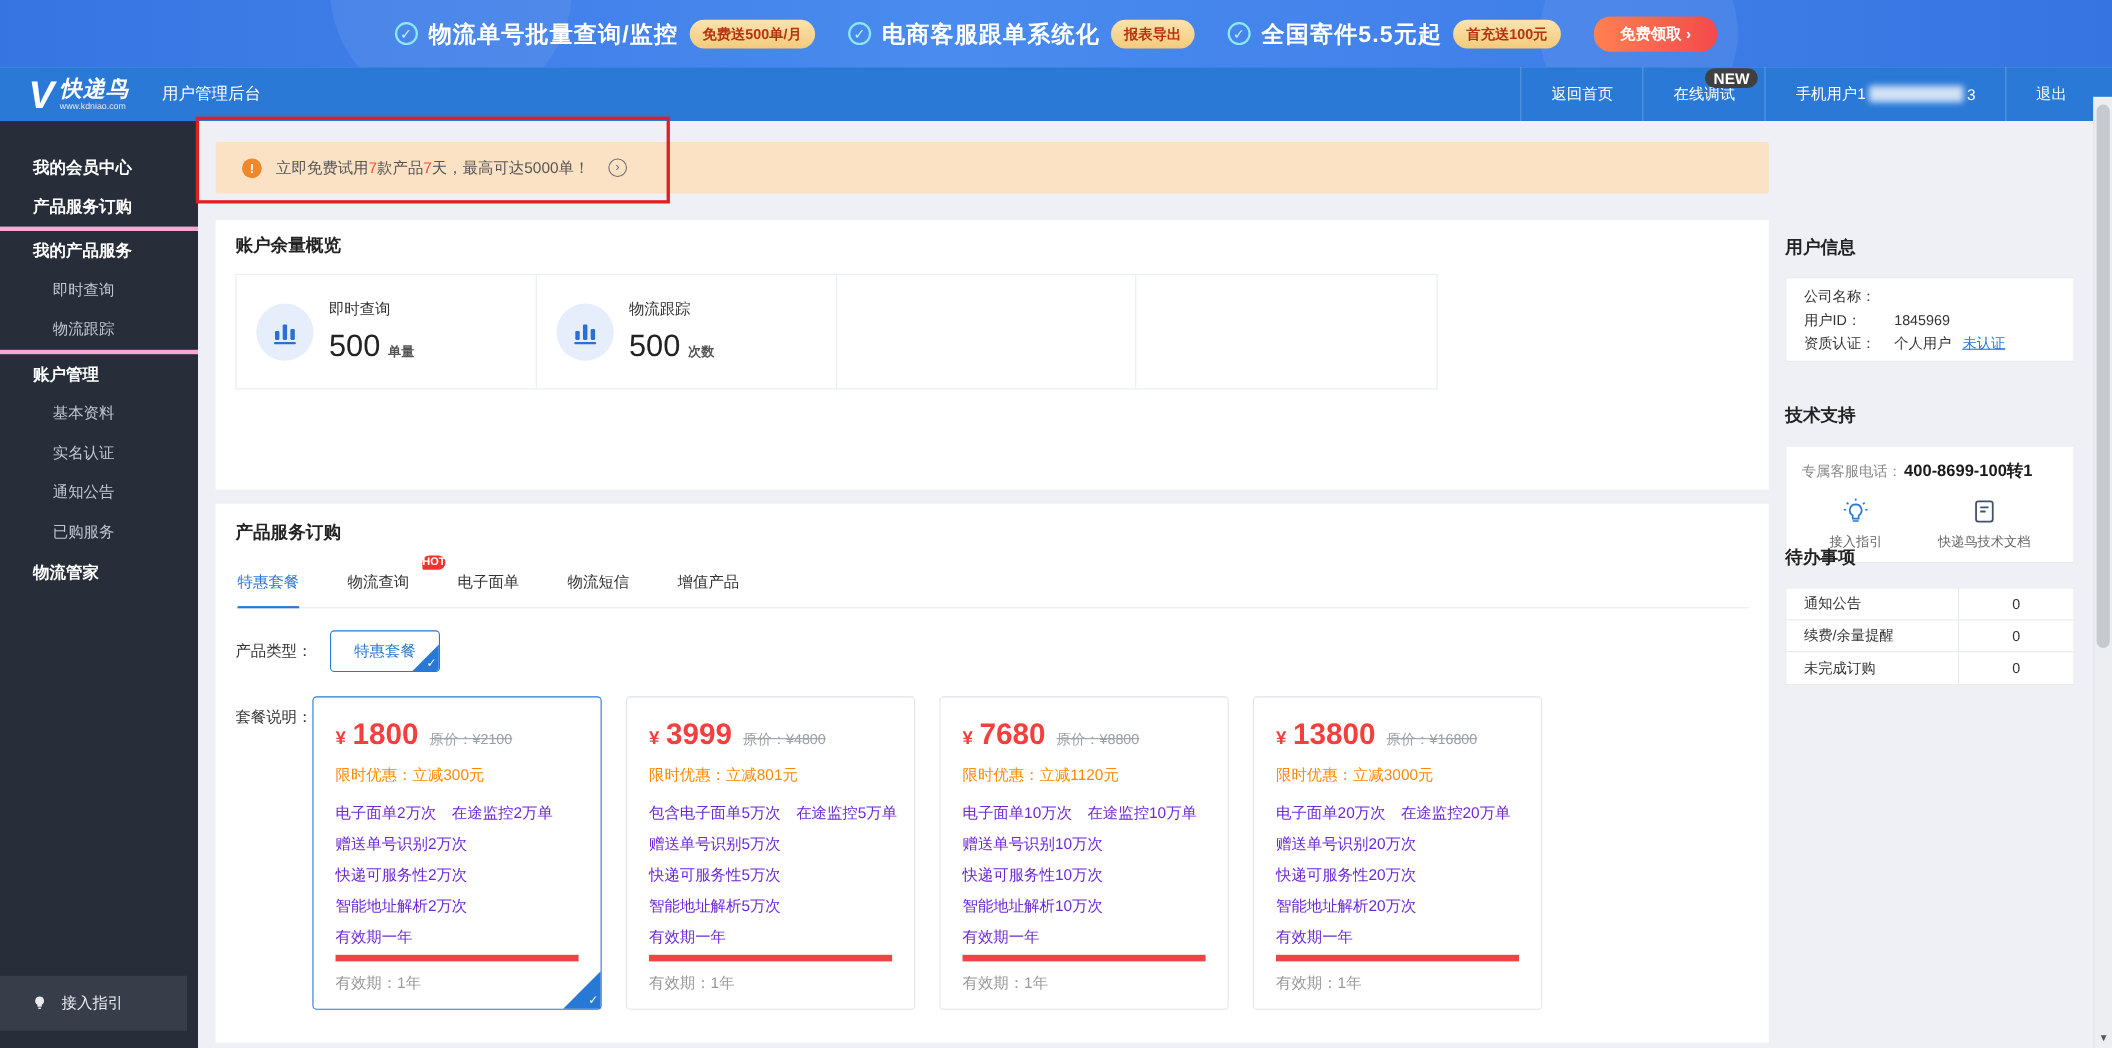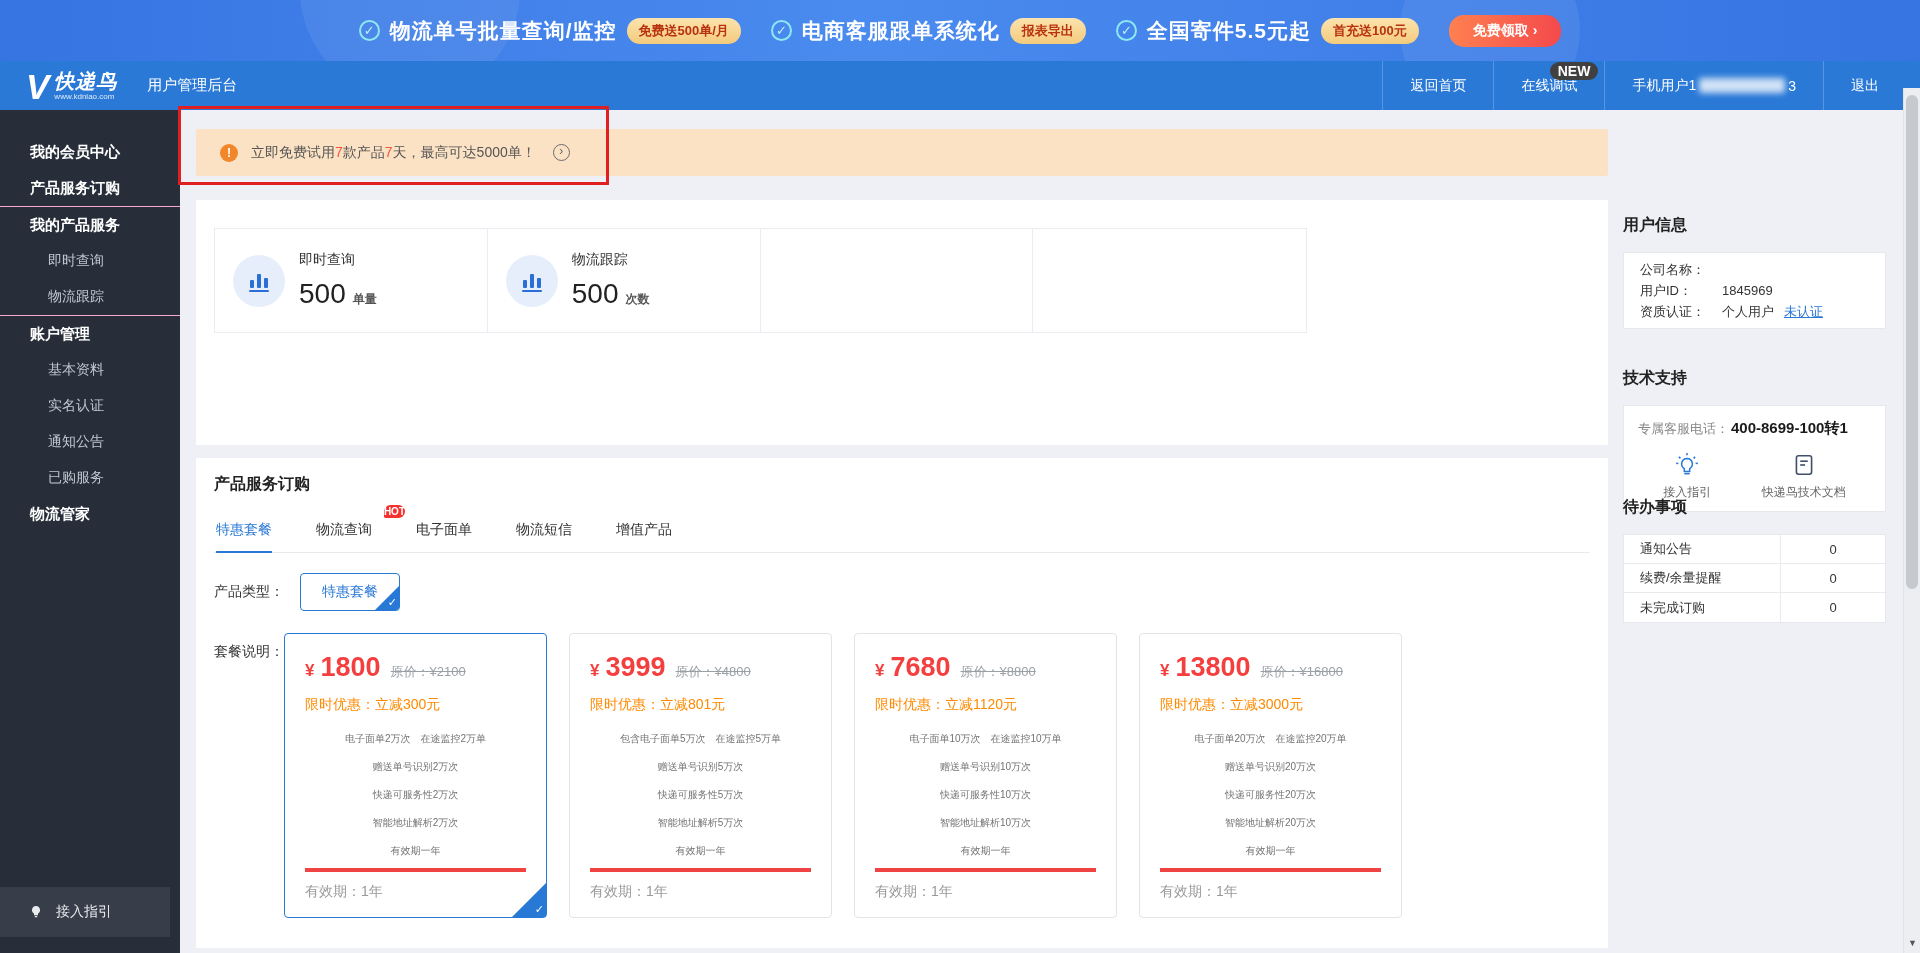--- a/index.html
+++ b/index.html
@@ -34,21 +34,21 @@
   .hnav { margin-left:auto; display:flex; align-items:stretch; height:100%; margin-right:14px; }
   .hnav-item { font-size:14px; padding:0 27px; display:flex; align-items:center; position:relative;
     border-left:1px solid rgba(255,255,255,.22); cursor:pointer; white-space:nowrap; }
   .new-badge { position:absolute; top:1px; right:6px; background:#404040; color:#fff; font-size:14px;
     font-weight:bold; padding:1px 8px; border-radius:9px; }
   .masked { display:inline-block; width:86px; height:15px; margin:0 3px; border-radius:2px;
     background:rgba(255,255,255,.78); filter:blur(3px); }
 
   
   .sidebar { position:absolute; top:110px; left:0; width:180px; height:843px; background:#272e39; }
-  .sgroup { border-bottom:1px solid #f9a8d4; }
+  .sgroup { border-bottom:4px solid #f9a8d4; }
   .sgroup.first { padding-top:24px; }
   .sgroup.last { border-bottom:none; }
   .sitem { height:36px; display:flex; align-items:center; padding-left:30px; font-size:15px;
     font-weight:bold; color:#fff; cursor:pointer; }
   .sitem.sub { padding-left:48px; font-size:14px; font-weight:normal; color:#c0c7d1; }
   .sfoot { position:absolute; bottom:16px; left:0; width:170px; height:50px; background:#373e4a;
     display:flex; align-items:center; gap:12px; padding-left:28px; color:#e9ebef; font-size:14px; cursor:pointer; }
 
   
   .main { position:absolute; top:110px; left:180px; width:1740px; height:843px; }
@@ -97,22 +97,22 @@
   .plans { display:flex; gap:22px; }
   .plan { width:263px; height:285px; background:#fff; border:1px solid #e2e4e8; border-radius:4px;
     padding:18px 20px 0 20px; position:relative; cursor:pointer; }
   .plan.selected { border-color:#2878d5; }
   .plan-price-row { display:flex; align-items:baseline; }
   .yen { color:#f53f3f; font-size:17px; font-weight:bold; }
   .price { color:#f53f3f; font-size:27px; font-weight:bold; margin-left:6px; }
   .orig { color:#9aa0a6; font-size:13px; margin-left:10px; text-decoration:line-through; }
   .plan-promo { color:#ff8a00; font-size:14px; margin-top:13px; }
   .plan-features { margin-top:11px; }
-  .feat { font-size:10px; color:#737373; height:28px; line-height:28px; white-space:nowrap;text-align:center; }
-  .plan-validity { border-top:4px solid #ef4444; margin-top:3px; padding-top:11px; font-size:14px; color:#999; }
+  .feat { font-size:14px; color:#6d28d9; height:28px; line-height:28px; white-space:nowrap; }
+  .plan-validity { border-top:6px solid #ef4444; margin-top:3px; padding-top:11px; font-size:14px; color:#999; }
   .corner.big { border-left-width:34px; border-bottom-width:34px; }
 
   
   .rightcol { position:absolute; left:1443px; top:80px; width:263px; height:700px; }
   .rc-title { font-size:16px; font-weight:bold; color:#222; }
   .rc-sec { position:absolute; left:0; width:263px; }
   .sec-user { top:0;margin-top:25px; } .sec-support { top:178px; } .sec-todo { top:307px; }
   .rc-box { margin-top:16px; background:#fff; border:1px solid #e6e8eb; }
   .user-box { padding:6px 16px; font-size:13px; color:#333; }
   .u-row { line-height:21px; display:flex; }
@@ -216,20 +216,21 @@
 
 <div class="main">
 
   <div class="banner">
     <span class="banner-icon">!</span>
     <span class="banner-text"><span>立即免费试用</span><span class="banner-num">7</span><span>款产品</span><span class="banner-num">7</span><span>天，最高可达5000单！</span></span>
     <span class="banner-arrow">›</span>
   </div>
 
   <div class="panel panel1">
+    <div class="ptitle">账户余量概览</div>
     <div class="stat-card">
       <div class="stat-cell">
         <span class="stat-icon">
           <svg width="26" height="26" viewBox="0 0 26 26">
             <rect x="4" y="12" width="4" height="8" rx="1" fill="#2b6fd6"></rect>
             <rect x="11" y="6" width="4" height="14" rx="1" fill="#2b6fd6"></rect>
             <rect x="18" y="10" width="4" height="10" rx="1" fill="#2b6fd6"></rect>
             <rect x="3" y="22" width="20" height="2" rx="1" fill="#2b6fd6"></rect>
           </svg>
         </span>

